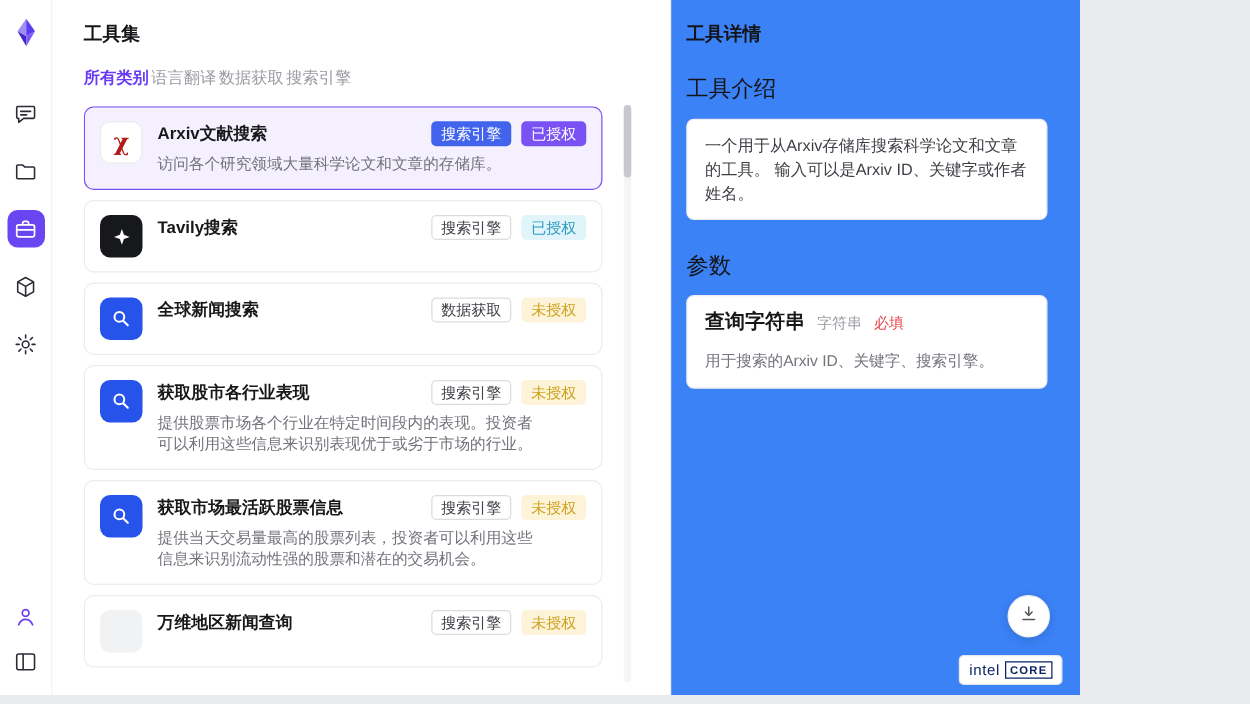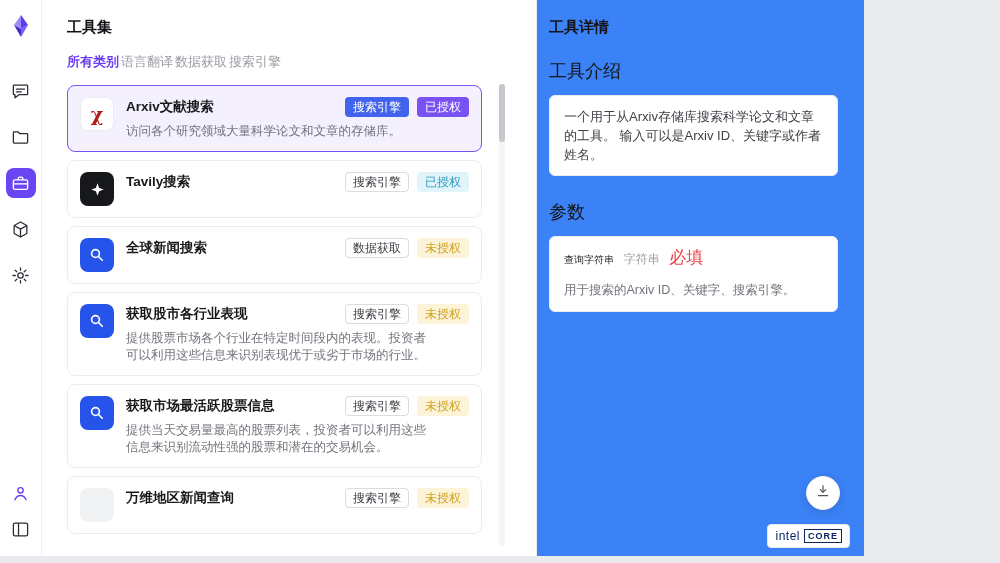--- a/index.html
+++ b/index.html
@@ -41,23 +41,23 @@
   .b-cyan { background:#e0f4fa; color:#2e9cc3; }
   .b-yellow { background:#fcf3d9; color:#cfa21f; }
   .scrollbar { position:absolute; right:7px; top:84px; bottom:10px; width:6px; border-radius:3px; background:#f5f5f7; }
   .scroll-thumb { width:6px; height:58px; background:#c7c7cd; border-radius:3px; cursor:pointer; }
 
   
   .detail { flex:1; background:#3b82f6; padding:18px 26px 18px 12px; position:relative; border-left:1px solid #ececf0;margin-left:24px; }
   .detail-title { font-size:15px; font-weight:bold; color:#141418; margin-bottom:22px; }
   .section-h { font-size:18px; font-weight:normal; color:#141418; margin-bottom:12px; }
   .box { background:#fff; border:1px solid #ececf0; border-radius:6px; padding:11px 14px; font-size:13px; color:#3f3f46; margin-bottom:24px; line-height:19px; }
-  .param-name { font-size:10px; font-weight:normal; color:#18181b; }
+  .param-name { font-size:16px; font-weight:bold; color:#18181b; }
   .param-type { font-size:12px; color:#9b9ba3; margin-left:6px; }
-  .param-req { font-size:17px; color:#e5484d; margin-left:6px;text-align:center; }
+  .param-req { font-size:12px; color:#e5484d; margin-left:6px;text-align:center; }
   .param-desc { font-size:12.5px; color:#73737c; margin-top:12px; }
   .fab { position:absolute; right:24px; bottom:46px; width:34px; height:34px; border-radius:50%; background:#fff; box-shadow:0 2px 8px rgba(0,0,0,.14); display:flex; align-items:center; justify-content:center; cursor:pointer; border:1px solid #f0f0f2; }
   .intel-badge { position:absolute; right:14px; bottom:8px; background:#fff; border:1px solid #e4e6ea; border-radius:4px; padding:4px 7px; display:flex; align-items:center; gap:4px; }
   .intel-word { font-size:12px; color:#0a2463; letter-spacing:.5px; }
   .core-box { font-size:9px; font-weight:bold; color:#0a2463; border:1px solid #0a2463; padding:1px 3px; letter-spacing:1px; }
 
   .bottom-strip { width:1000px; height:7px; background:#e9ebee; }
 </style>
 </head>
 <body>

